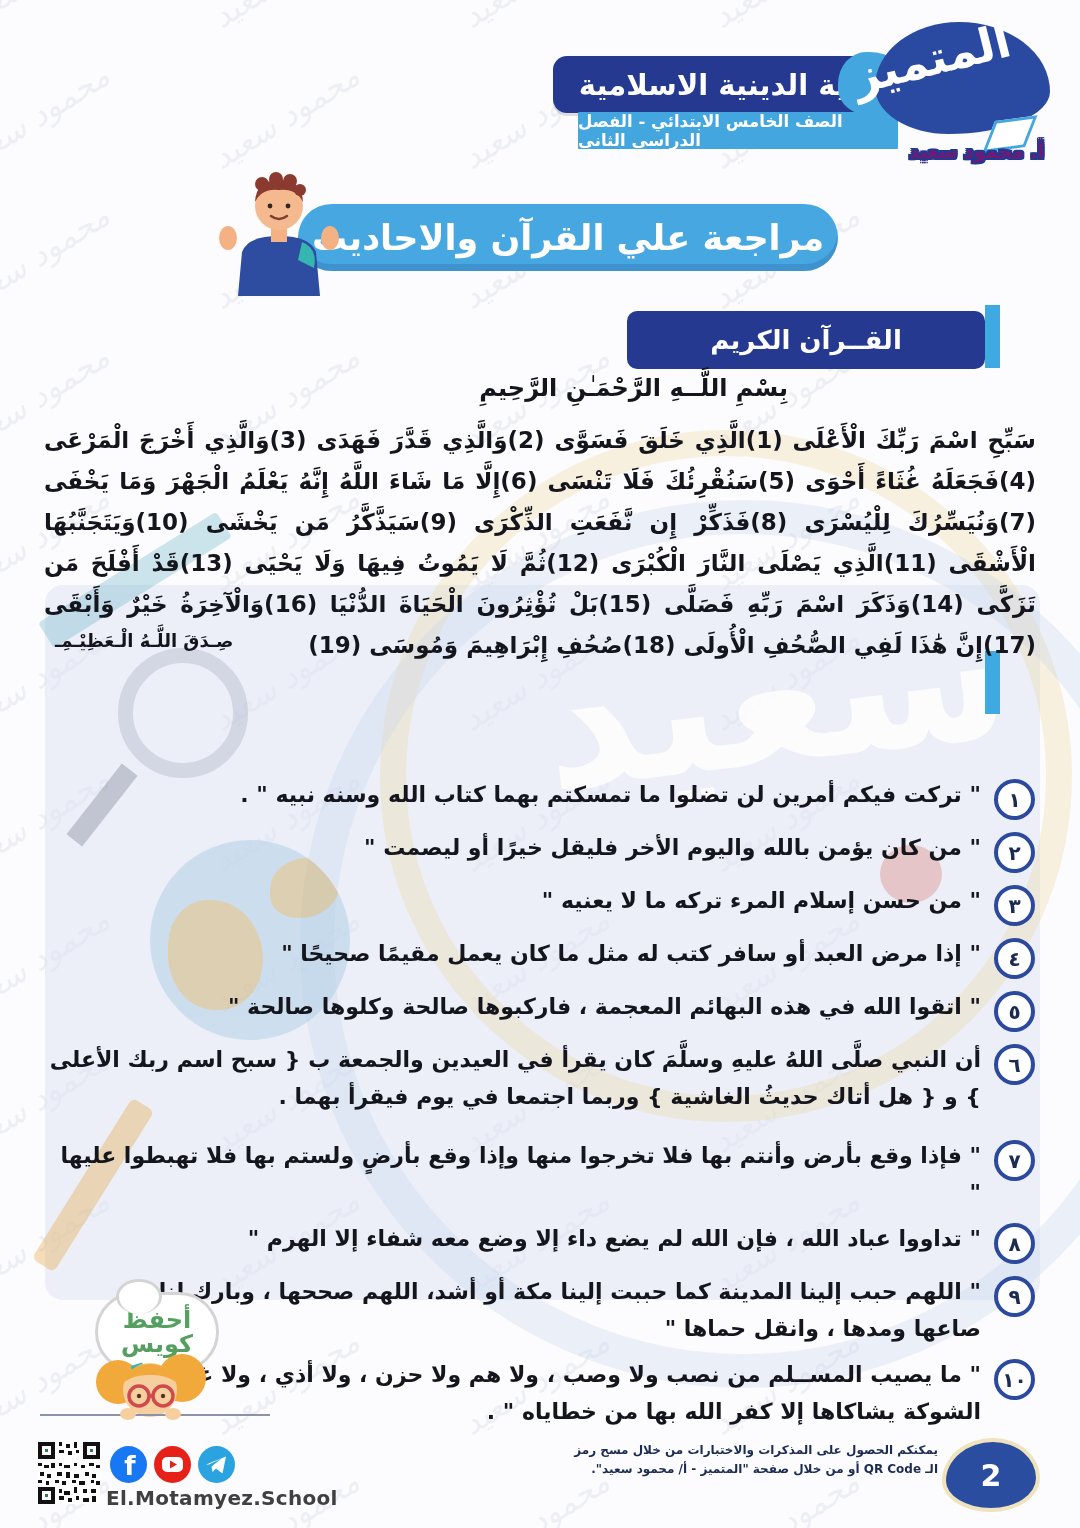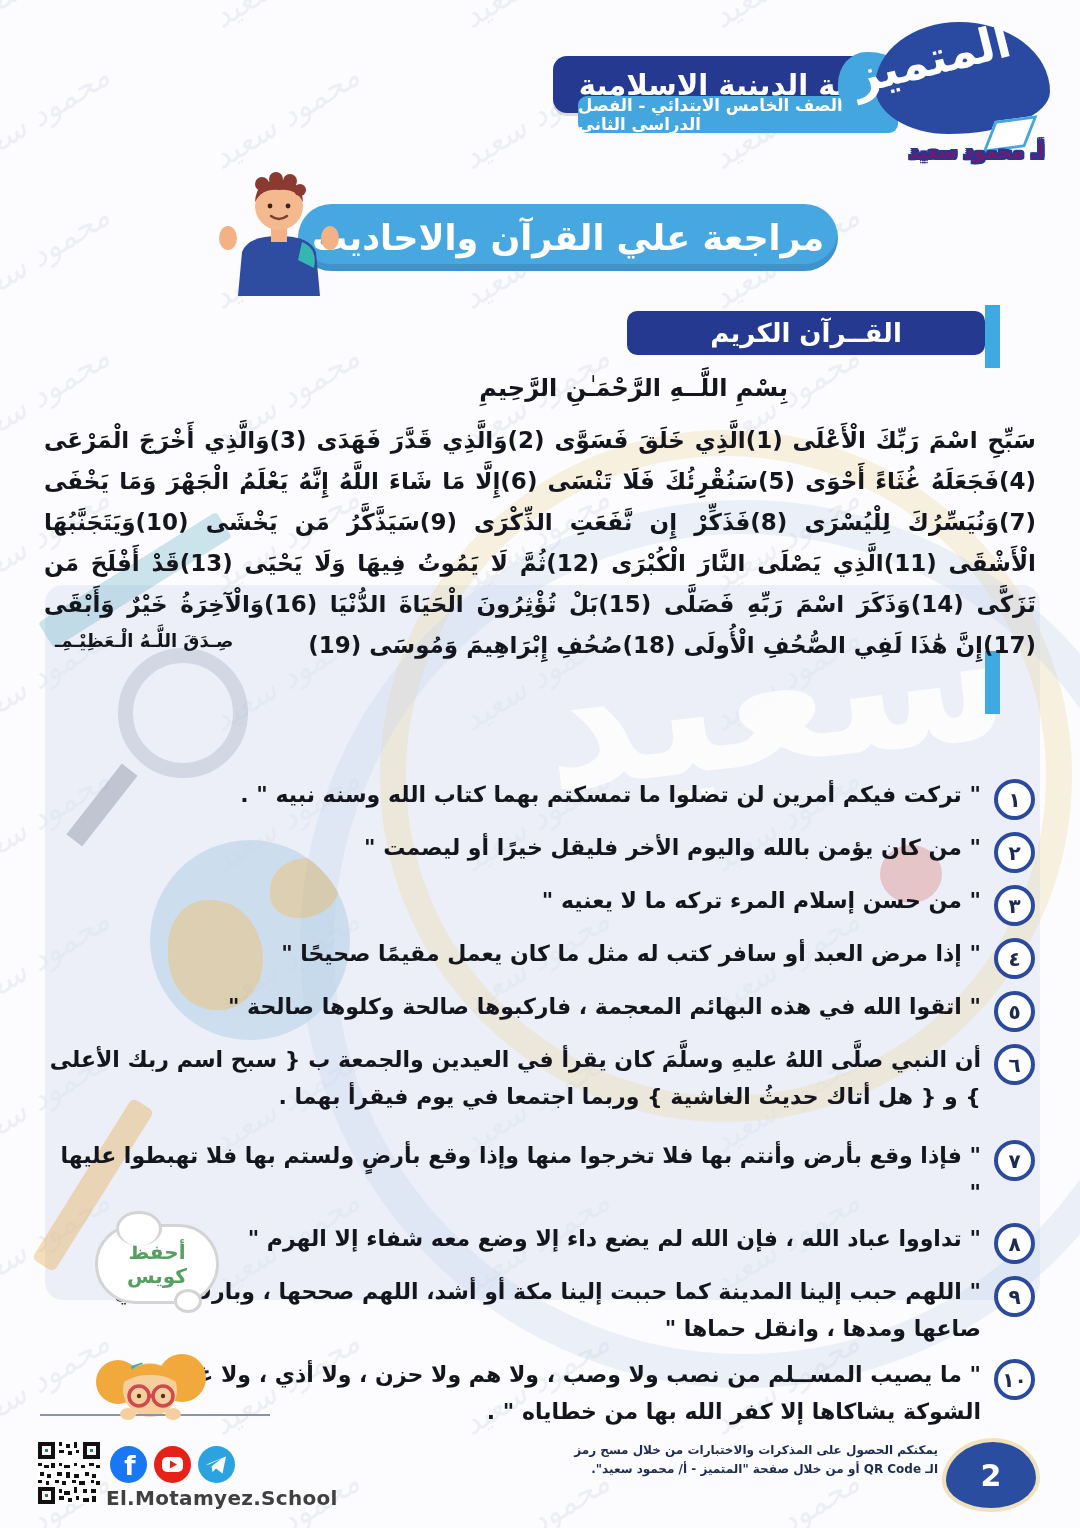--- a/index.html
+++ b/index.html
@@ -35,43 +35,43 @@
   .bg-pencil{position:absolute;left:80px;top:1090px;width:26px;height:190px;background:#e8a23d;
              opacity:.35;transform:rotate(32deg);z-index:0;border-radius:6px;}
   .bg-apple{position:absolute;left:880px;top:845px;width:62px;height:58px;background:#d8625a;
             opacity:.3;border-radius:50%;z-index:0;}
   .bg-ruler{position:absolute;left:30px;top:565px;width:210px;height:30px;background:#6fb7c9;
             opacity:.35;transform:rotate(-32deg);z-index:0;border-radius:4px;}
   
   .subject-banner{position:absolute;right:145px;top:56px;width:382px;height:57px;background:var(--dark);
        border-radius:14px;display:flex;align-items:center;justify-content:center;color:#fff;
        font-weight:bold;font-size:29px;z-index:2;box-shadow:0 3px 0 rgba(0,0,0,.12);}
-  .grade-banner{position:absolute;right:182px;top:96px;width:320px;height:37px;background:var(--light);
-       border-radius:9px;display:flex;align-items:center;justify-content:center;color:#fff;
+  .grade-banner{position:absolute;right:182px;top:112px;width:320px;height:37px;background:var(--light);
+       border-radius:1px;display:flex;align-items:center;justify-content:center;color:#fff;
        font-weight:bold;font-size:16.5px;z-index:2;}
   .logo{position:absolute;right:22px;top:22px;width:195px;height:145px;z-index:3;}
   .logo-accent{position:absolute;right:150px;top:30px;width:70px;height:64px;background:var(--light);
        border-radius:42% 58% 50% 50%/52% 48% 56% 44%;}
   .logo-accent2{position:absolute;right:28px;top:96px;width:34px;height:26px;background:#fff;
        border:3px solid var(--light);transform:skewX(-28deg) rotate(-8deg);z-index:4;}
   .logo-blob{position:absolute;right:8px;top:0;width:175px;height:112px;background:#2a49a0;
        border-radius:48% 52% 58% 42%/58% 62% 38% 42%;}
   .logo-word{position:absolute;right:46px;top:10px;color:#fff;font-size:46px;font-weight:bold;
        transform:rotate(-14deg);z-index:4;direction:rtl;}
   .logo-teacher{position:absolute;right:14px;top:118px;color:#701a75;font-size:19px;font-weight:bold;
        z-index:4;direction:rtl;white-space:nowrap;
        text-shadow:-2px 0 var(--dark),2px 0 var(--dark),0 -2px var(--dark),0 2px var(--dark),
                    -2px 2px var(--dark),2px 2px var(--dark),-2px -2px var(--dark),2px -2px var(--dark);}
   
   .title-pill{position:absolute;left:298px;top:204px;width:540px;height:67px;background:#47a7e0;
        border-radius:34px;display:flex;align-items:center;justify-content:center;color:#fff;
        font-weight:bold;font-size:35px;z-index:2;box-shadow:inset 0 -7px 0 rgba(20,60,130,.18);direction:rtl;}
   .boy{position:absolute;left:218px;top:168px;z-index:3;}
   
-  .section-banner{position:absolute;right:95px;width:358px;height:44px;background:var(--dark);
+  .section-banner{position:absolute;right:95px;width:358px;height:58px;background:var(--dark);
        border-radius:10px;display:flex;align-items:center;justify-content:center;color:#fff;
        font-weight:bold;font-size:26px;z-index:2;direction:rtl;}
   .accent-bar{position:absolute;right:80px;width:15px;height:63px;background:#3fa9e2;z-index:1;}
   .sec-quran{top:311px;} .bar-quran{top:305px;}
   .sec-hadith{top:657px;} .bar-hadith{top:651px;}
   
   .basmala{position:absolute;right:292px;top:374px;font-size:24px;font-weight:bold;color:var(--ink);
        z-index:2;direction:rtl;margin-left:19px;}
   .quran-text{position:absolute;right:36px;left:36px;top:412px;direction:rtl;text-align:justify;
        font-size:23px;font-weight:bold;color:var(--ink);line-height:41px;z-index:2;margin:8px;}
@@ -81,23 +81,23 @@
   .hadith-intro{position:absolute;right:38px;top:724px;font-size:26px;font-weight:bold;color:#10131c;
        z-index:2;direction:rtl;}
   .hadith-list{position:absolute;right:45px;left:42px;top:776px;direction:rtl;z-index:2;}
   .h-row{display:flex;align-items:flex-start;gap:13px;margin-bottom:9px;}
   .h-row.gap{margin-top:22px;}
   .h-num{flex:0 0 auto;width:33px;height:33px;border:4px solid #2b4a9e;background:#fff;border-radius:50%;
        display:flex;align-items:center;justify-content:center;font-size:20px;font-weight:bold;
        color:var(--navy);margin-top:3px;}
   .h-text{flex:1;font-size:22px;font-weight:bold;color:var(--ink);line-height:37px;text-align:right;margin:0;}
   
-  .cloud{position:absolute;left:95px;top:1224px;width:106px;height:58px;background:#fff;
+  .cloud{position:absolute;left:95px;top:1292px;width:106px;height:58px;background:#fff;
        border:3px solid #d4d4d4;border-radius:48px;z-index:2;display:flex;align-items:center;
-       justify-content:flex-start;color:var(--green);font-weight:bold;font-size:20px;text-align:center;
+       justify-content:flex-start;color:var(--green);font-weight:bold;font-size:24px;text-align:center;
        line-height:24px;padding:8px 6px;direction:rtl;}
   .cloud:before{content:"";position:absolute;left:18px;top:-16px;width:40px;height:32px;background:#fff;
        border:3px solid #d4d4d4;border-radius:50%;border-bottom:none;}
   .cloud:after{content:"";position:absolute;right:14px;bottom:-12px;width:22px;height:18px;background:#fff;
        border:3px solid #d4d4d4;border-radius:50%;}
   .girl{position:absolute;left:40px;top:1352px;z-index:2;}
   
   .qr{position:absolute;left:38px;top:1442px;width:62px;height:62px;z-index:2;}
   .social{position:absolute;left:110px;top:1446px;display:flex;gap:7px;z-index:2;}
   .handle{position:absolute;left:106px;top:1486px;font-size:20px;color:#404040;z-index:2;

